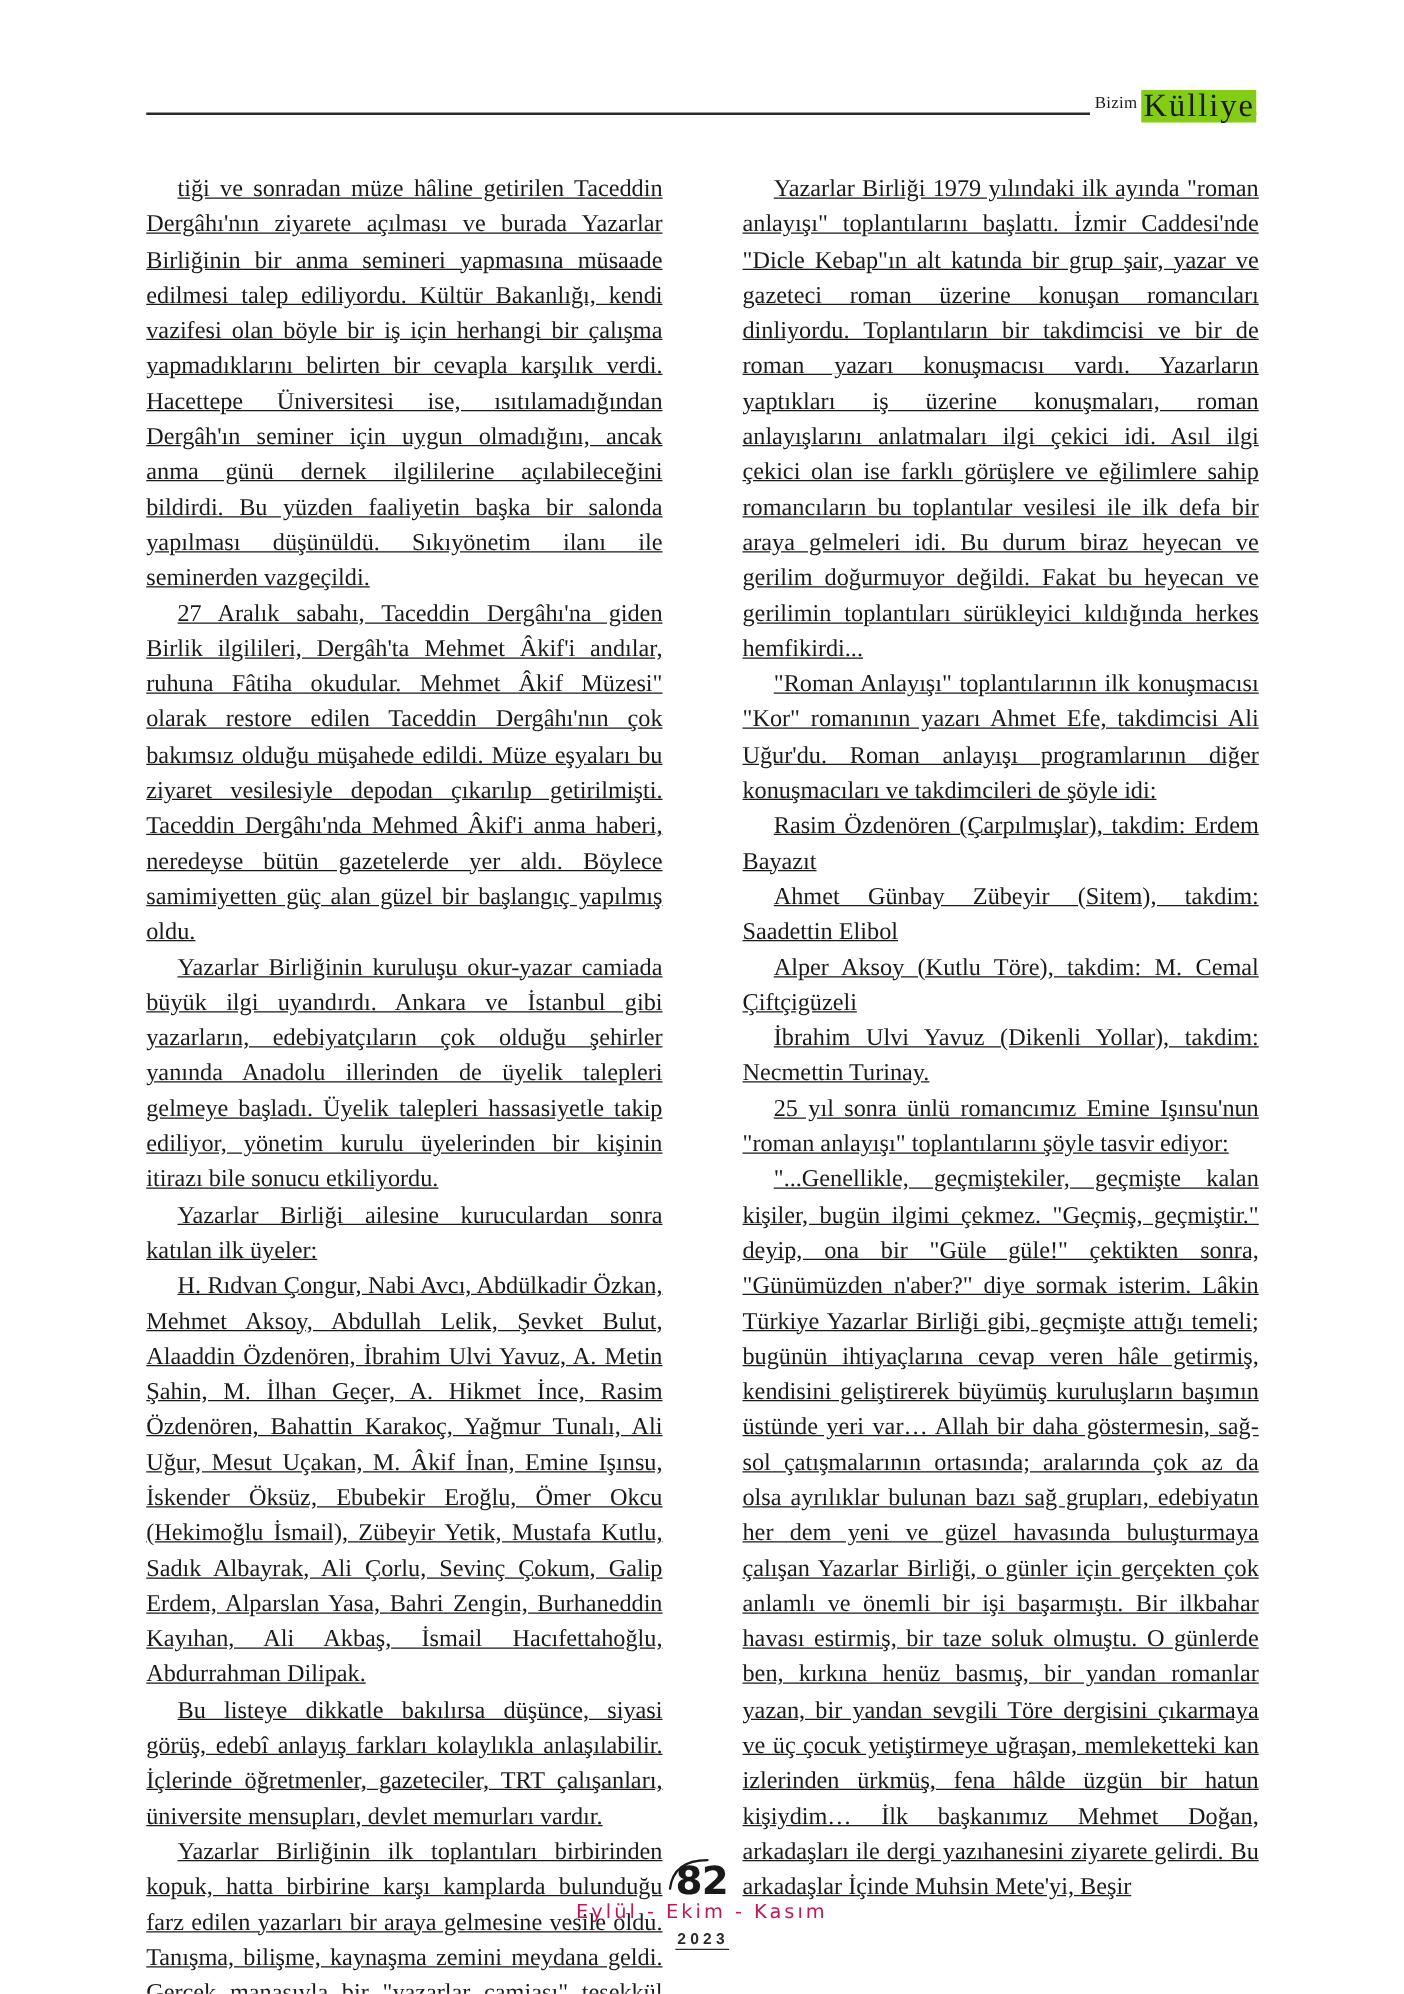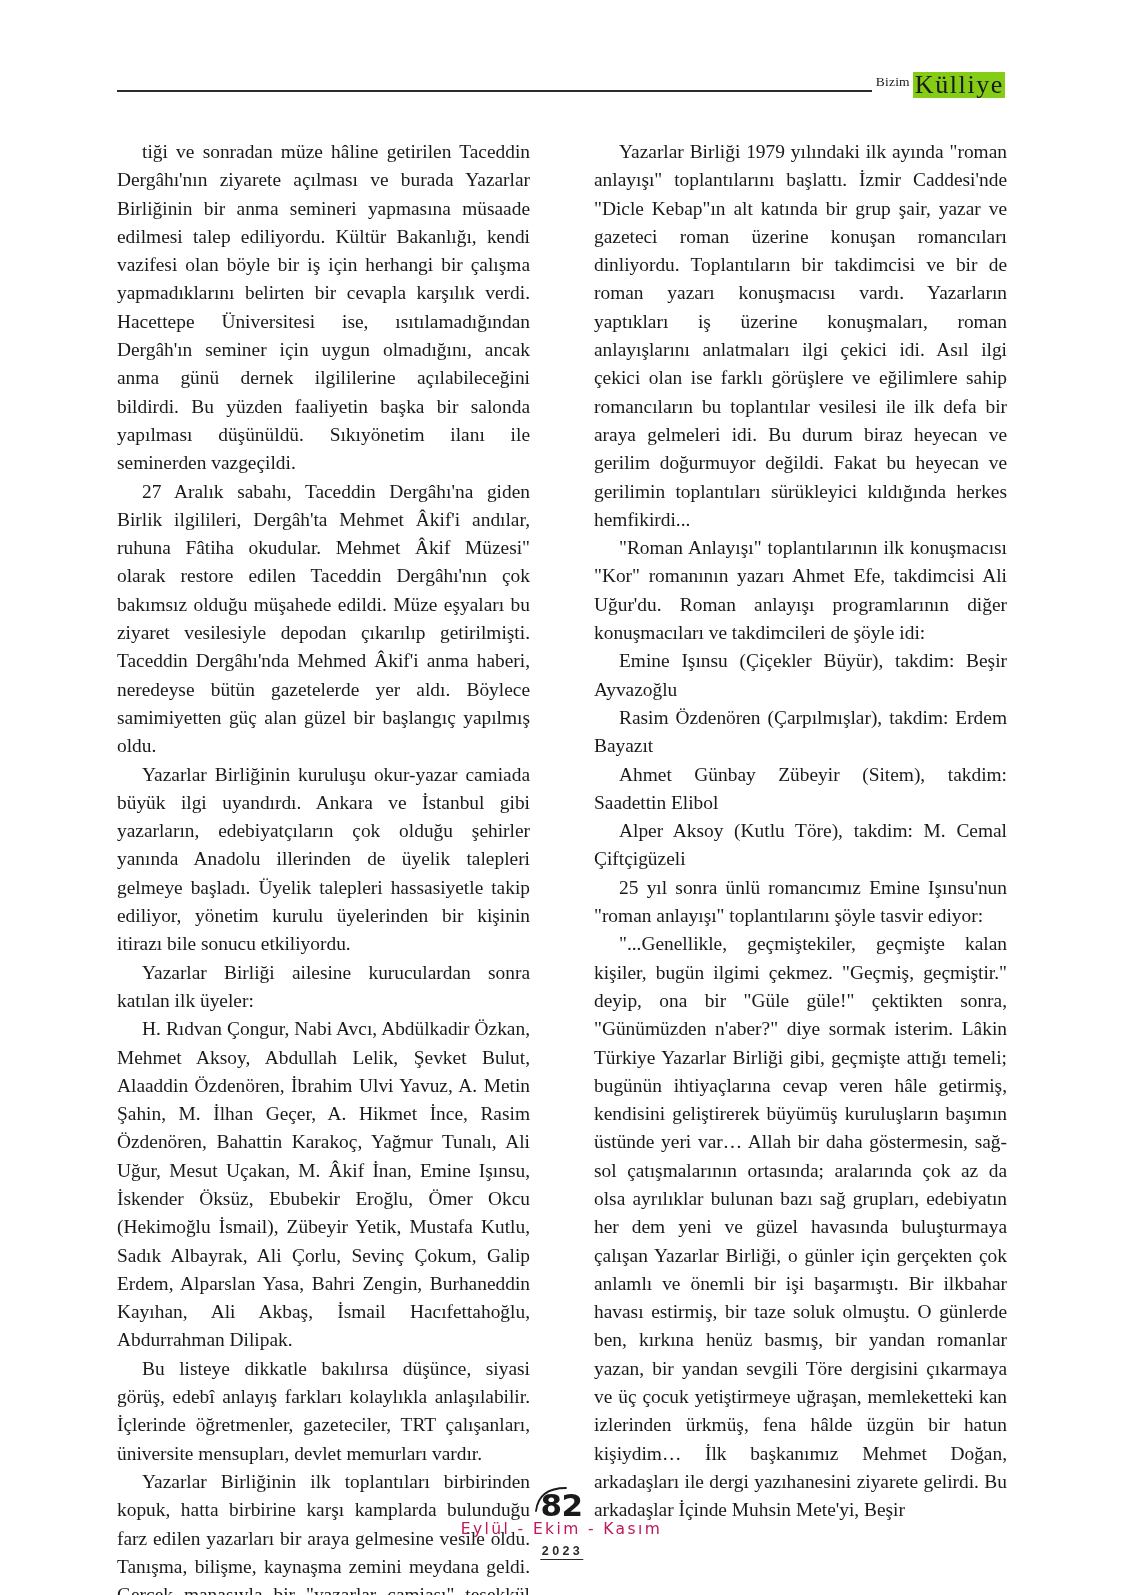--- a/index.html
+++ b/index.html
@@ -75,20 +75,21 @@
 
   
   .columns {
     position: absolute;
     left: 117px;
     top: 138px;
     width: 890px;
     height: 1320px;
     display: flex;
     gap: 64px;
+    text-decoration: underline;
   }
   .col {
     width: 424px;
   }
   .col p {
     margin: 0;
     font-size: 19.4px;
     line-height: 28.3px;
     text-align: justify;
     text-justify: inter-word;
@@ -186,24 +187,24 @@
       <p>Yazarlar Birliğinin kuruluşu okur-yazar camiada büyük ilgi uyandırdı. Ankara ve İstanbul gibi yazarların, edebiyatçıların çok olduğu şehirler yanında Anadolu illerinden de üyelik talepleri gelmeye başladı. Üyelik talepleri hassasiyetle takip ediliyor, yönetim kurulu üyelerinden bir kişinin itirazı bile sonucu etkiliyordu.</p>
       <p>Yazarlar Birliği ailesine kuruculardan sonra katılan ilk üyeler:</p>
       <p>H. Rıdvan Çongur, Nabi Avcı, Abdülkadir Özkan, Mehmet Aksoy, Abdullah Lelik, Şevket Bulut, Alaaddin Özdenören, İbrahim Ulvi Yavuz, A. Metin Şahin, M. İlhan Geçer, A. Hikmet İnce, Rasim Özdenören, Bahattin Karakoç, Yağmur Tunalı, Ali Uğur, Mesut Uçakan, M. Âkif İnan, Emine Işınsu, İskender Öksüz, Ebubekir Eroğlu, Ömer Okcu (Hekimoğlu İsmail), Zübeyir Yetik, Mustafa Kutlu, Sadık Albayrak, Ali Çorlu, Sevinç Çokum, Galip Erdem, Alparslan Yasa, Bahri Zengin, Burhaneddin Kayıhan, Ali Akbaş, İsmail Hacıfettahoğlu, Abdurrahman Dilipak.</p>
       <p>Bu listeye dikkatle bakılırsa düşünce, siyasi görüş, edebî anlayış farkları kolaylıkla anlaşılabilir. İçlerinde öğretmenler, gazeteciler, TRT çalışanları, üniversite mensupları, devlet memurları vardır.</p>
       <p>Yazarlar Birliğinin ilk toplantıları birbirinden kopuk, hatta birbirine karşı kamplarda bulunduğu farz edilen yazarları bir araya gelmesine vesile oldu. Tanışma, bilişme, kaynaşma zemini meydana geldi. Gerçek manasıyla bir "yazarlar camiası" teşekkül ediyordu.</p>
     </div>
 
     <div class="col">
       <p>Yazarlar Birliği 1979 yılındaki ilk ayında "roman anlayışı" toplantılarını başlattı. İzmir Caddesi'nde "Dicle Kebap"ın alt katında bir grup şair, yazar ve gazeteci roman üzerine konuşan romancıları dinliyordu. Toplantıların bir takdimcisi ve bir de roman yazarı konuşmacısı vardı. Yazarların yaptıkları iş üzerine konuşmaları, roman anlayışlarını anlatmaları ilgi çekici idi. Asıl ilgi çekici olan ise farklı görüşlere ve eğilimlere sahip romancıların bu toplantılar vesilesi ile ilk defa bir araya gelmeleri idi. Bu durum biraz heyecan ve gerilim doğurmuyor değildi. Fakat bu heyecan ve gerilimin toplantıları sürükleyici kıldığında herkes hemfikirdi...</p>
       <p>"Roman Anlayışı" toplantılarının ilk konuşmacısı "Kor" romanının yazarı Ahmet Efe, takdimcisi Ali Uğur'du. Roman anlayışı programlarının diğer konuşmacıları ve takdimcileri de şöyle idi:</p>
-      <p>Emine Işınsu (Çiçekler Büyür), takdim: Beşir Ayvazoğlu</p>
       <p>Rasim Özdenören (Çarpılmışlar), takdim: Erdem Bayazıt</p>
       <p>Ahmet Günbay Zübeyir (Sitem), takdim: Saadettin Elibol</p>
       <p>Alper Aksoy (Kutlu Töre), takdim: M. Cemal Çiftçigüzeli</p>
+      <p>İbrahim Ulvi Yavuz (Dikenli Yollar), takdim: Necmettin Turinay.</p>
       <p>25 yıl sonra ünlü romancımız Emine Işınsu'nun "roman anlayışı" toplantılarını şöyle tasvir ediyor:</p>
       <p>"...Genellikle, geçmiştekiler, geçmişte kalan kişiler, bugün ilgimi çekmez. "Geçmiş, geçmiştir." deyip, ona bir "Güle güle!" çektikten sonra, "Günümüzden n'aber?" diye sormak isterim. Lâkin Türkiye Yazarlar Birliği gibi, geçmişte attığı temeli; bugünün ihtiyaçlarına cevap veren hâle getirmiş, kendisini geliştirerek büyümüş kuruluşların başımın üstünde yeri var… Allah bir daha göstermesin, sağ-sol çatışmalarının ortasında; aralarında çok az da olsa ayrılıklar bulunan bazı sağ grupları, edebiyatın her dem yeni ve güzel havasında buluşturmaya çalışan Yazarlar Birliği, o günler için gerçekten çok anlamlı ve önemli bir işi başarmıştı. Bir ilkbahar havası estirmiş, bir taze soluk olmuştu. O günlerde ben, kırkına henüz basmış, bir yandan romanlar yazan, bir yandan sevgili Töre dergisini çıkarmaya ve üç çocuk yetiştirmeye uğraşan, memleketteki kan izlerinden ürkmüş, fena hâlde üzgün bir hatun kişiydim… İlk başkanımız Mehmet Doğan, arkadaşları ile dergi yazıhanesini ziyarete gelirdi. Bu arkadaşlar İçinde Muhsin Mete'yi, Beşir</p>
     </div>
 
   </div>
 
   <div class="footer">
     <div class="folio-wrap">
       <svg class="folio-arc" viewBox="0 0 60 26" aria-hidden="true">
         <path d="M4 25 C 6 8, 18 2, 34 2" fill="none" stroke="#1a1a1a" stroke-width="1.8" stroke-linecap="round"></path>

